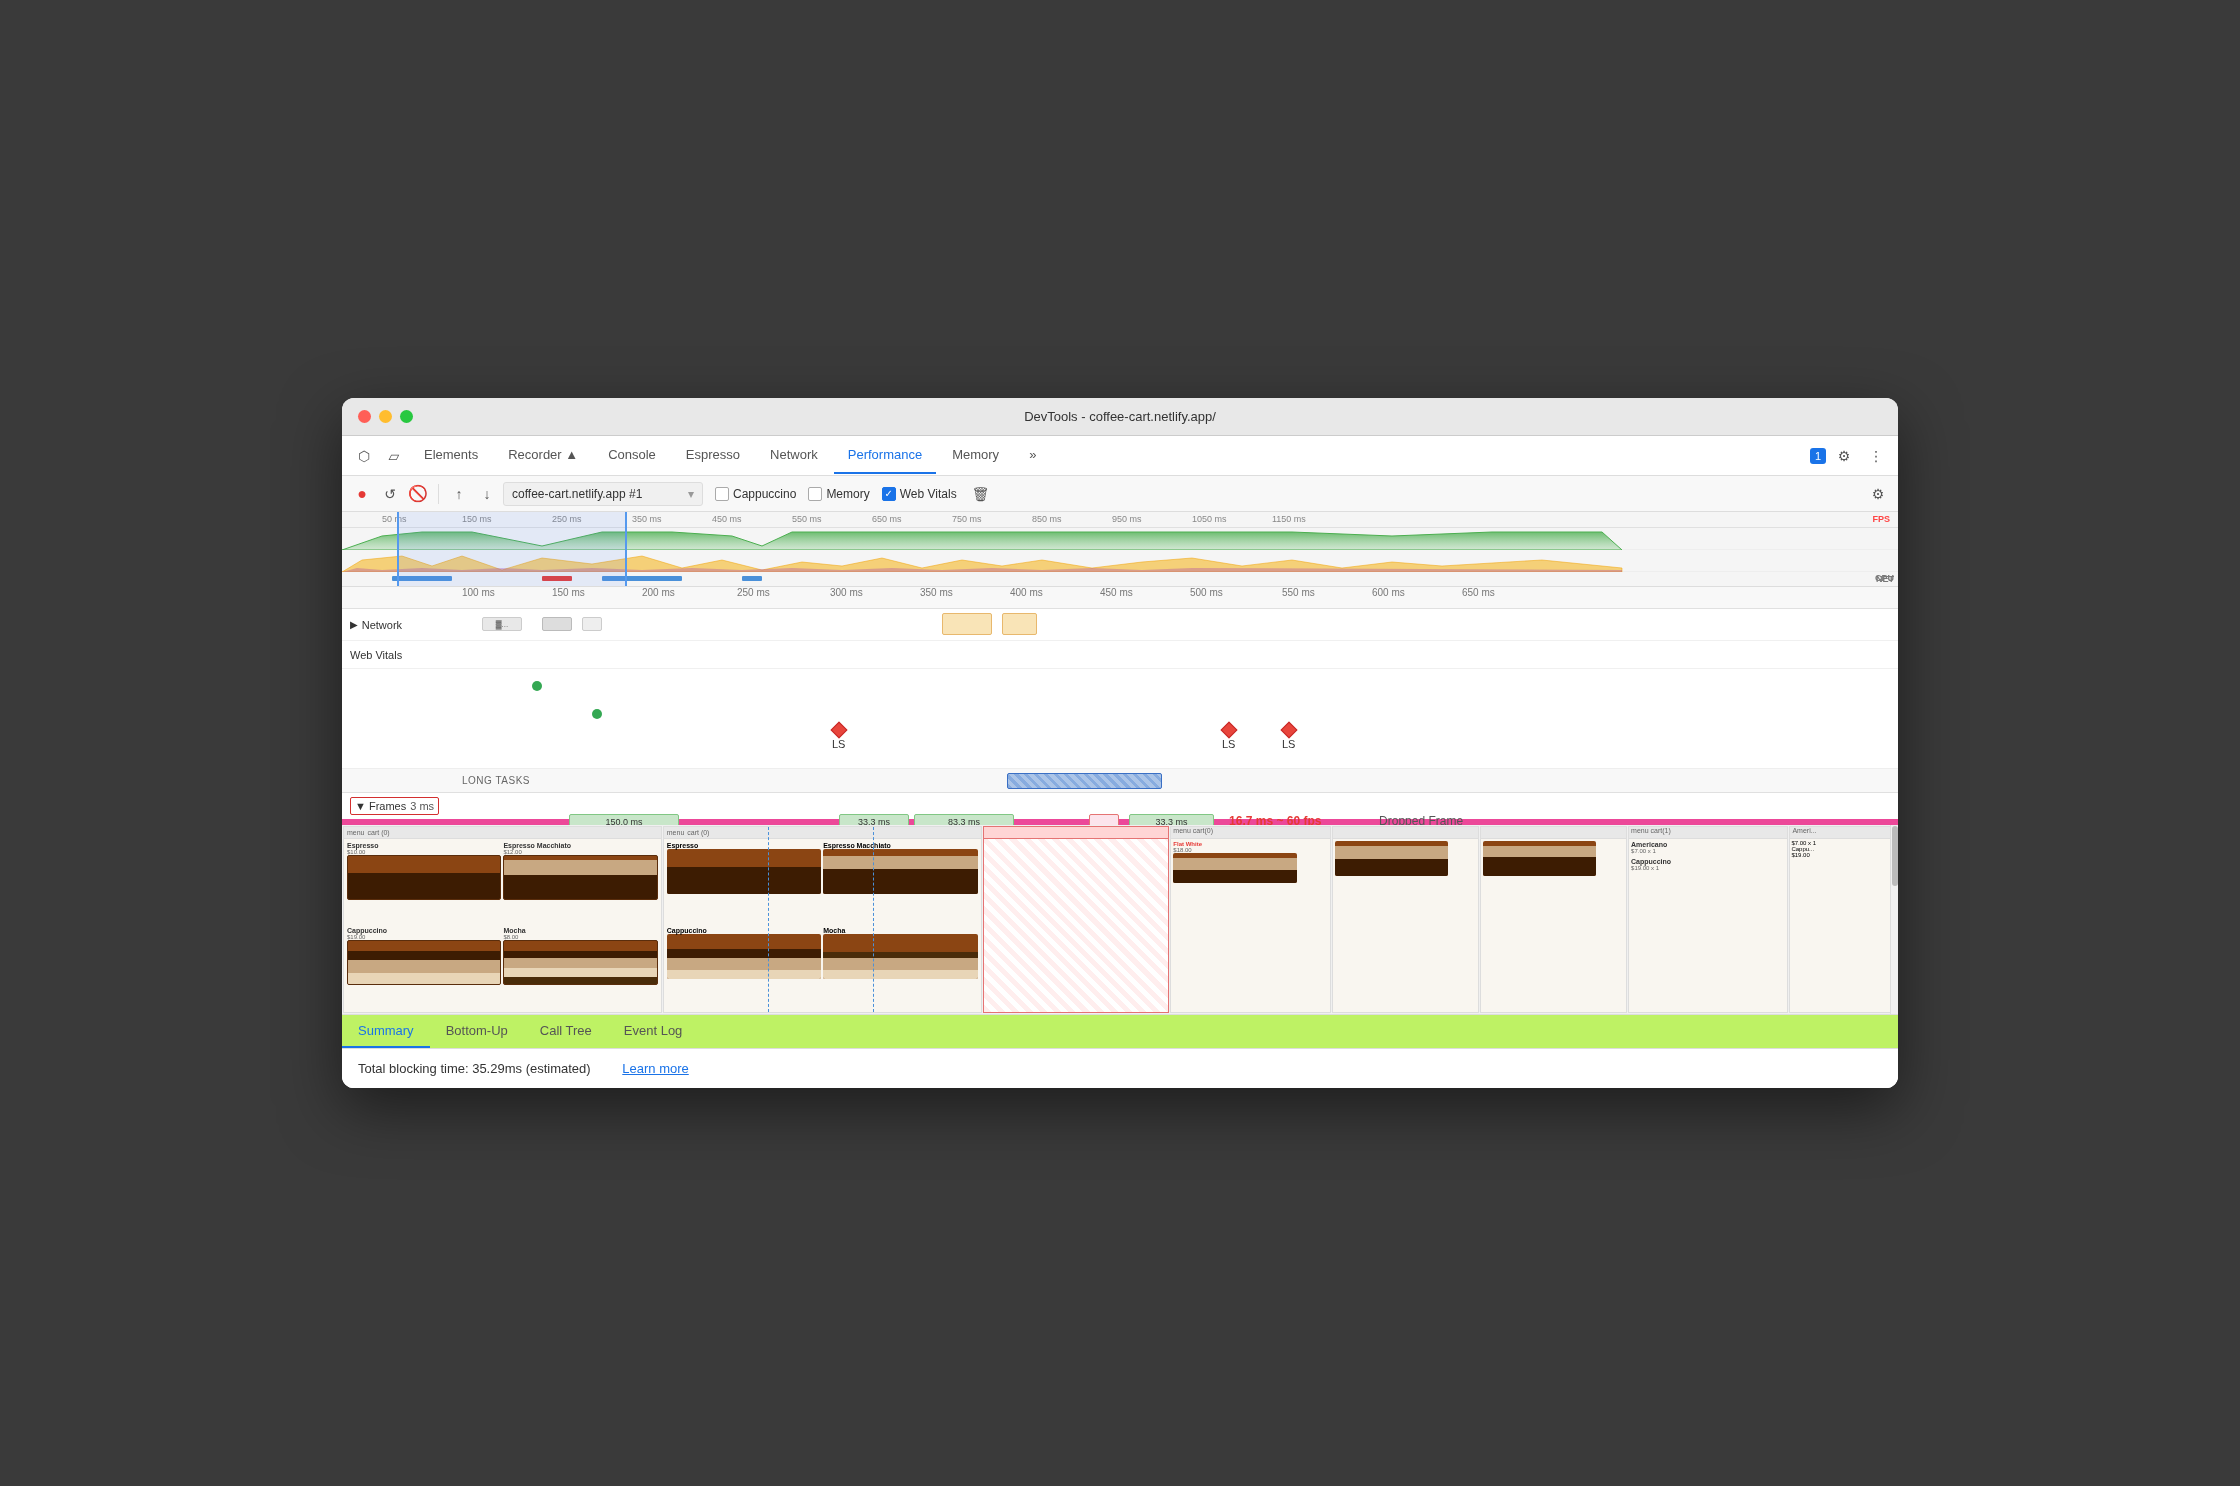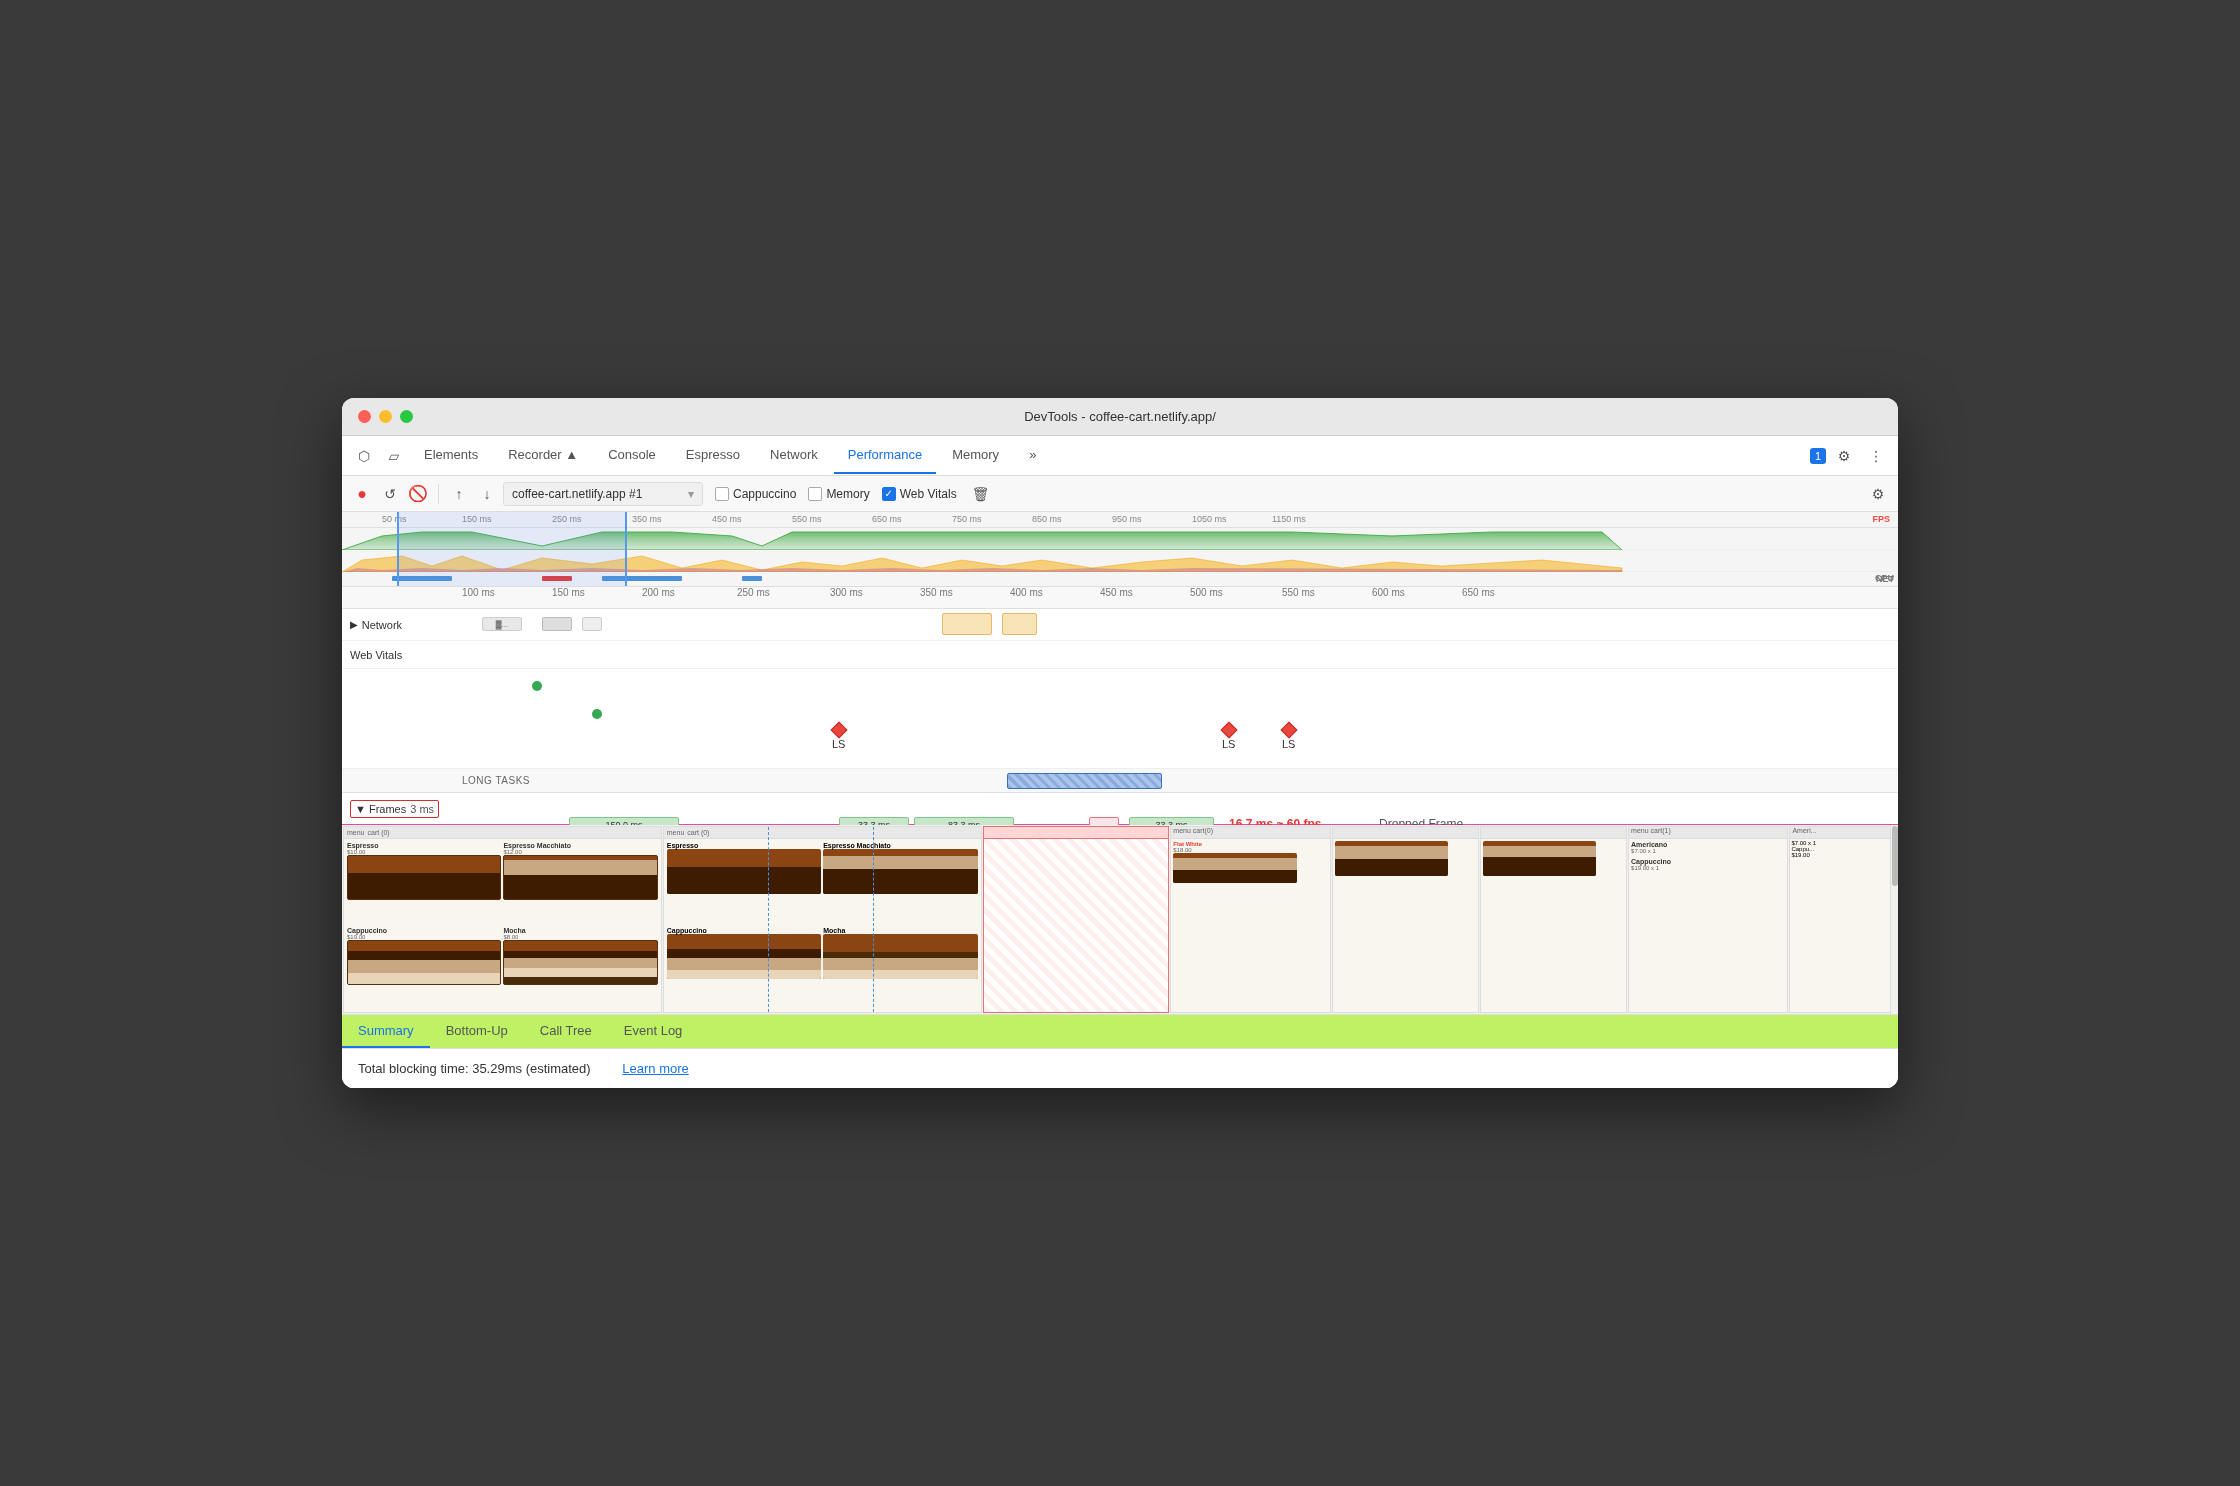--- a/index.html
+++ b/index.html
@@ -257,21 +257,21 @@
       height: 24px;
       background: #f8f8f8;
       border-bottom: 1px solid #e0e0e0;
       display: flex;
       align-items: center;
       position: relative;
     }
     .frames-row {
       height: 32px;
       background: white;
-      border-bottom: 1px solid #ec4899;
+      border-bottom: 6px solid #ec4899;
       display: flex;
       align-items: center;
       position: relative;
     }
     .frames-label {
       display: flex;
       align-items: center;
       gap: 4px;
       padding: 2px 4px;
       border: 1.5px solid #d32f2f;

